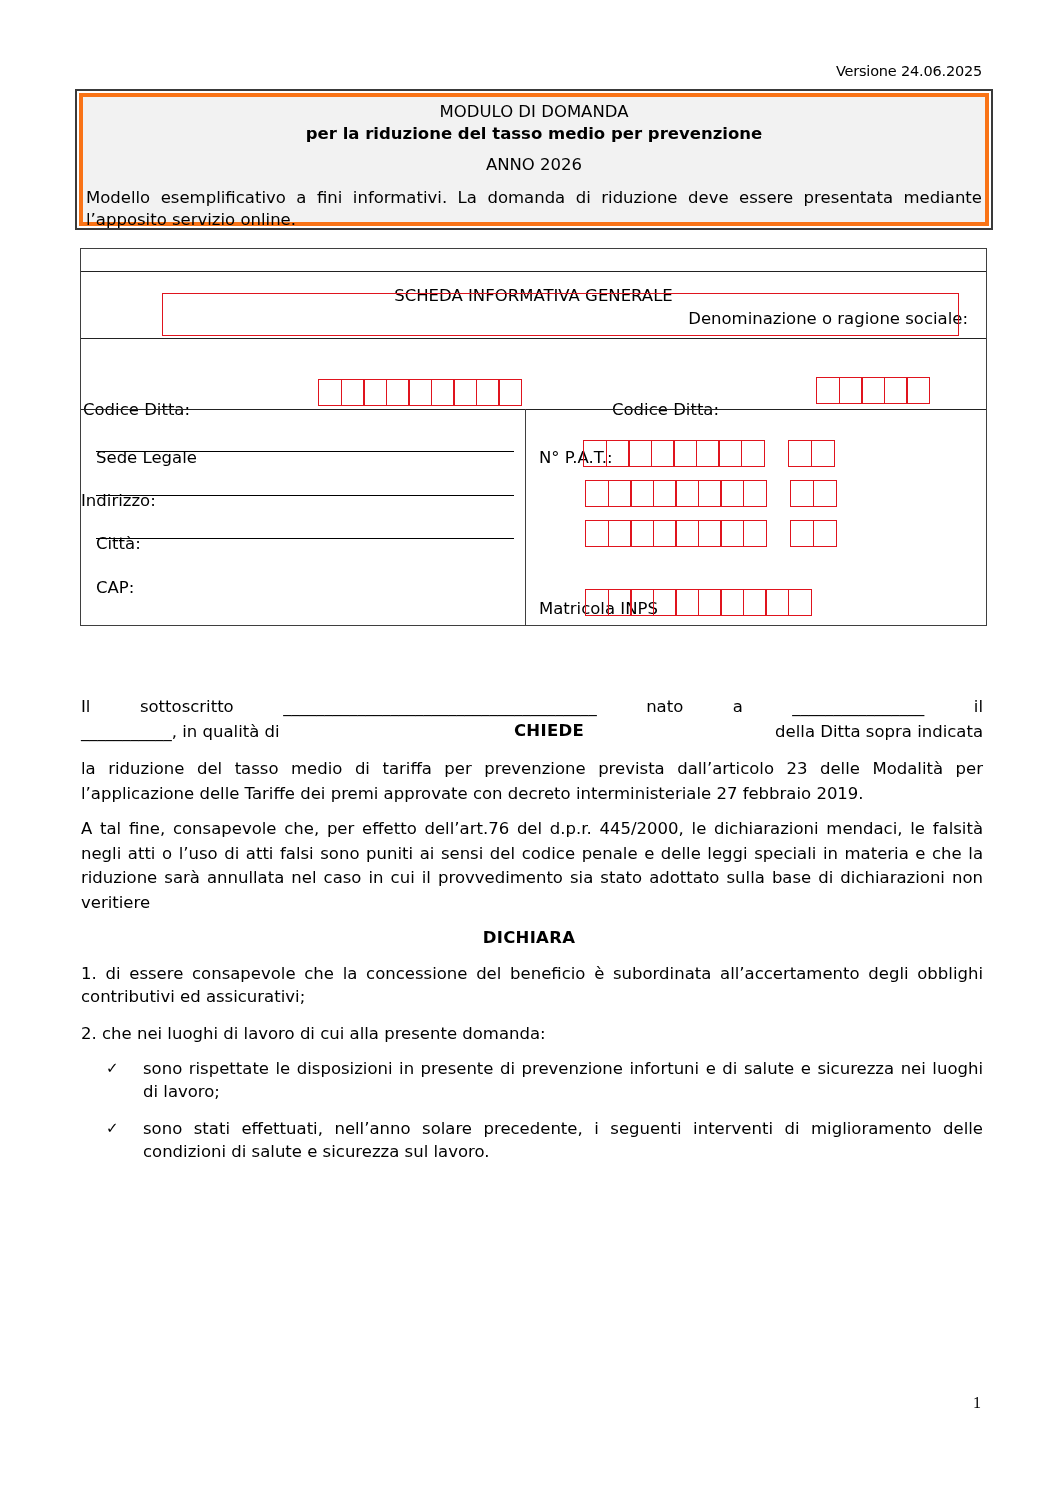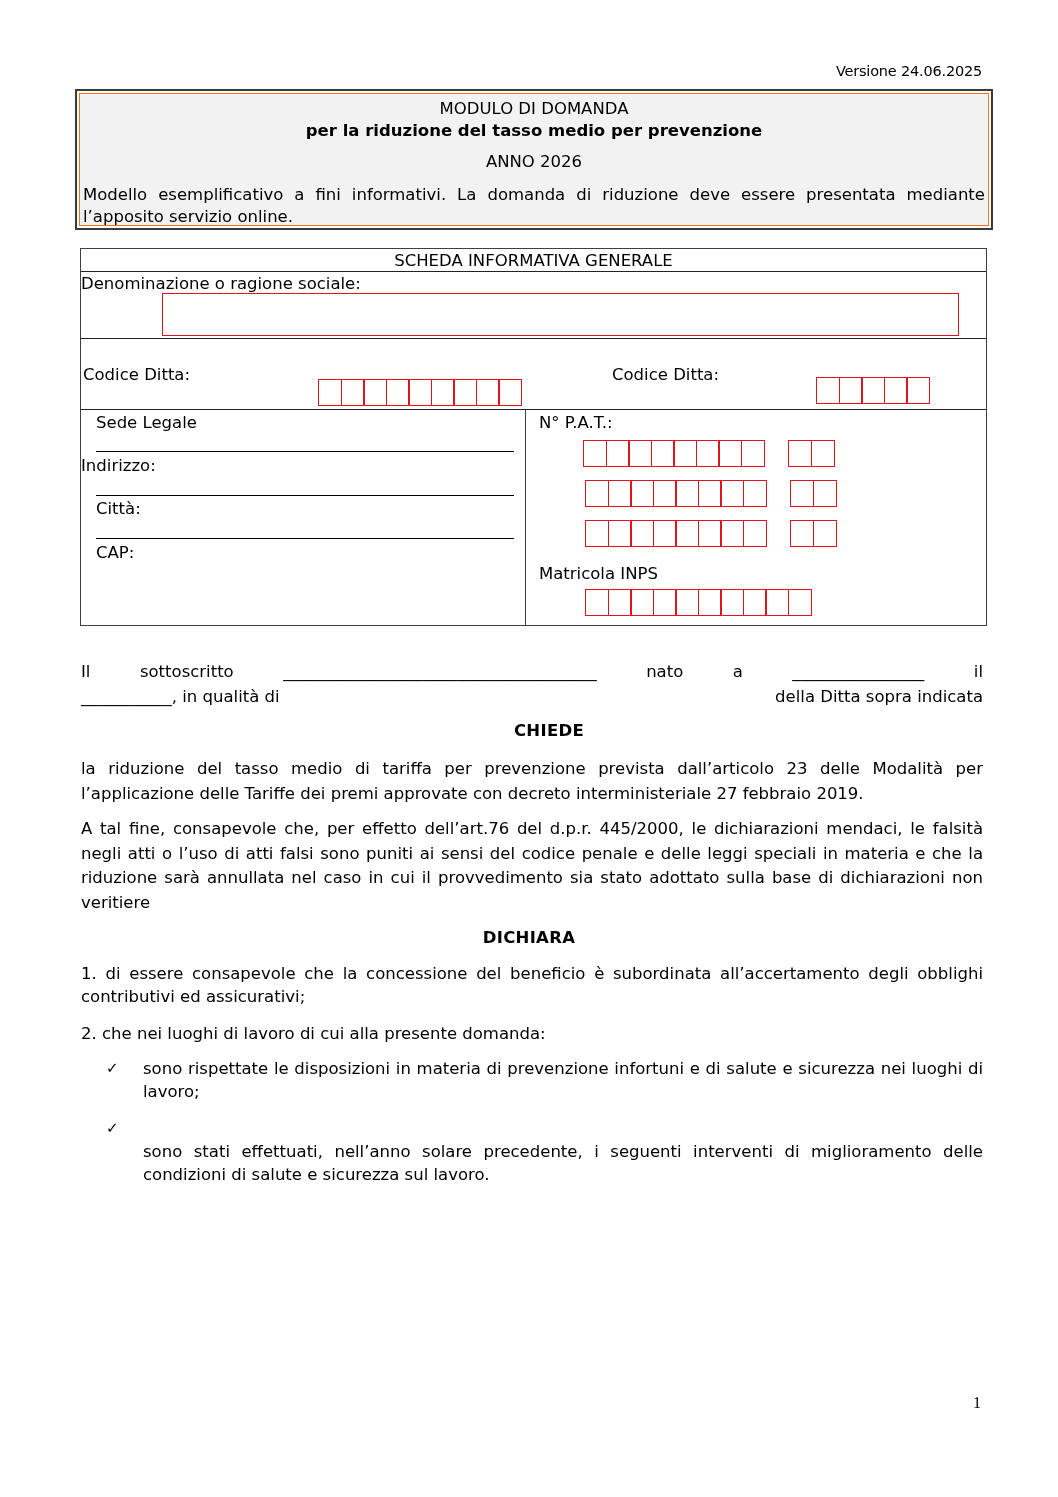--- a/index.html
+++ b/index.html
@@ -1,28 +1,28 @@
 <!DOCTYPE html>
 <html><head>
 <meta charset="utf-8">
 <style>
   html, body { margin: 0; padding: 0; background: #ffffff; }
   body { width: 1058px; height: 1497px; position: relative; overflow: hidden;
          font-family: "DejaVu Sans", sans-serif; color: #000; }
   .abs { position: absolute; }
-  .t { font-size: 16.5px; line-height: 22px; white-space: nowrap; }
+  .t { font-size: 16.5px; line-height: 22px; white-space: nowrap; margin-top: 35px; }
 
   
   #version { right: 76px; top: 63px; font-size: 14.5px; letter-spacing: -0.2px; }
 
   
   #header-box { left: 75px; top: 89px; width: 914px; height: 137px;
                 border: 2px solid #3a3a3a; background: #ffffff; }
   #header-inner { position: absolute; left: 2px; top: 2px; right: 2px; bottom: 2px;
-                  border: 1px solid #f97316; background: #f2f2f2; }
+                  border: 4px solid #f97316; background: #f2f2f2; }
   .hcenter { position: absolute; left: 0; right: 0; text-align: center; font-size: 16.5px; }
   #hdr-title { top: 5px; }
   #hdr-subtitle { top: 27px; font-weight: bold; }
   #hdr-year { top: 58px; }
   #hdr-note { position: absolute; left: 3px; right: 3px; top: 90px; font-size: 16.5px; line-height: 22px;
               text-align: justify; text-align-last: left; }
 
   
   #scheda { left: 80px; top: 248px; width: 907px; height: 378px; border: 1.5px solid #3f3f3f; box-sizing: border-box; }
   .hline { position: absolute; left: 0; right: 0; height: 0; border-top: 1.5px solid #222; }
@@ -50,21 +50,21 @@
     <div id="hdr-title" class="hcenter">MODULO DI DOMANDA</div>
     <div id="hdr-subtitle" class="hcenter">per la riduzione del tasso medio per prevenzione</div>
     <div id="hdr-year" class="hcenter">ANNO 2026</div>
     <div id="hdr-note">Modello esemplificativo a fini informativi. La domanda di riduzione deve essere presentata mediante l’apposito servizio online.</div>
   </div>
 </div>
 
 <div id="scheda" class="abs">
   <div class="abs t" style="left:0;right:0;top:1px;text-align:center;">SCHEDA INFORMATIVA GENERALE</div>
   <div class="hline" style="top:22px;"></div>
-  <div class="abs t" style="left:0;right:0;top:24px;text-align:left;">Denominazione o ragione sociale:</div>
+  <div class="abs t" style="left:0;right:18px;top:24px;text-align:right;">Denominazione o ragione sociale:</div>
   <div class="red-box" style="left:81px;top:44px;width:797px;height:43px;"></div>
   <div class="hline" style="top:89px;"></div>
 
   <div class="abs t" style="left:2px;top:115px;">Codice Ditta:</div>
   <div class="cell-row" style="left:237px;top:130px;">
     <div class="c"></div>
       <div class="c"></div>
       <div class="c"></div>
       <div class="c"></div>
       <div class="c"></div>
@@ -173,18 +173,18 @@
 <div class="list-item" style="left:81px;top:962px;width:902px;">
   <span>1.</span>
   <span>di essere consapevole che la concessione del beneficio è subordinata all’accertamento degli obblighi contributivi ed assicurativi;</span>
 </div>
 <div class="list-item" style="left:81px;top:1022px;width:902px;">
   <span>2.</span>
   <span>che nei luoghi di lavoro di cui alla presente domanda:</span>
 </div>
 
 <div class="check" style="top:1059px;">✓</div>
-<div class="list-item" style="left:143px;top:1057px;width:840px;">sono rispettate le disposizioni in materia di prevenzione infortuni e di salute e sicurezza nei luoghi di lavoro;</div>
+<div class="list-item" style="left:143px;top:1057px;width:840px;">sono rispettate le disposizioni in presente di prevenzione infortuni e di salute e sicurezza nei luoghi di lavoro;</div>
 
 <div class="check" style="top:1119px;">✓</div>
-<div class="list-item" style="left:143px;top:1117px;width:840px;margin-top:23px;">sono stati effettuati, nell’anno solare precedente, i seguenti interventi di miglioramento delle condizioni di salute e sicurezza sul lavoro.</div>
+<div class="list-item" style="left:143px;top:1117px;width:840px;">sono stati effettuati, nell’anno solare precedente, i seguenti interventi di miglioramento delle condizioni di salute e sicurezza sul lavoro.</div>
 
 <div id="page-number" class="abs">1</div>
 
 </body></html>

